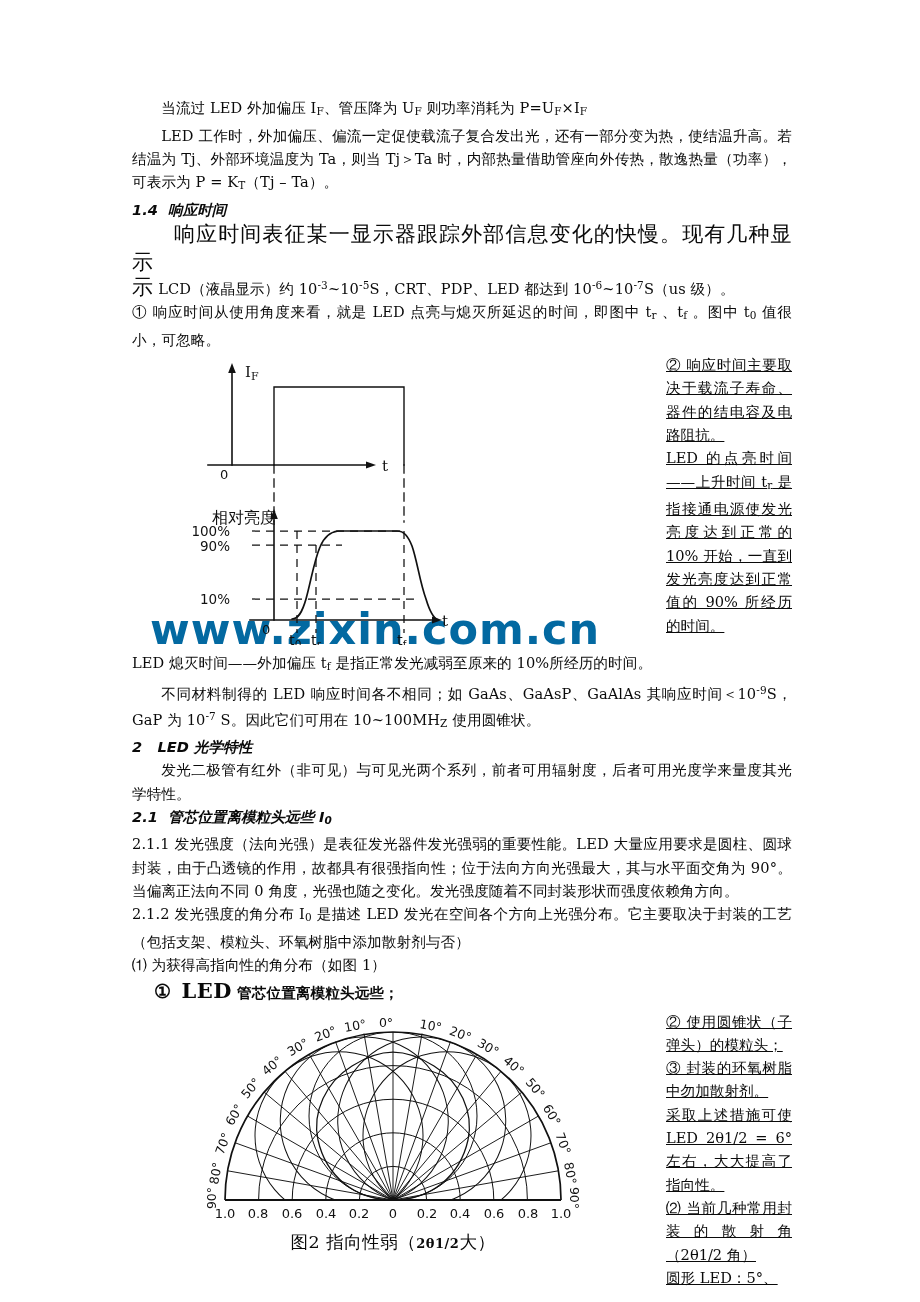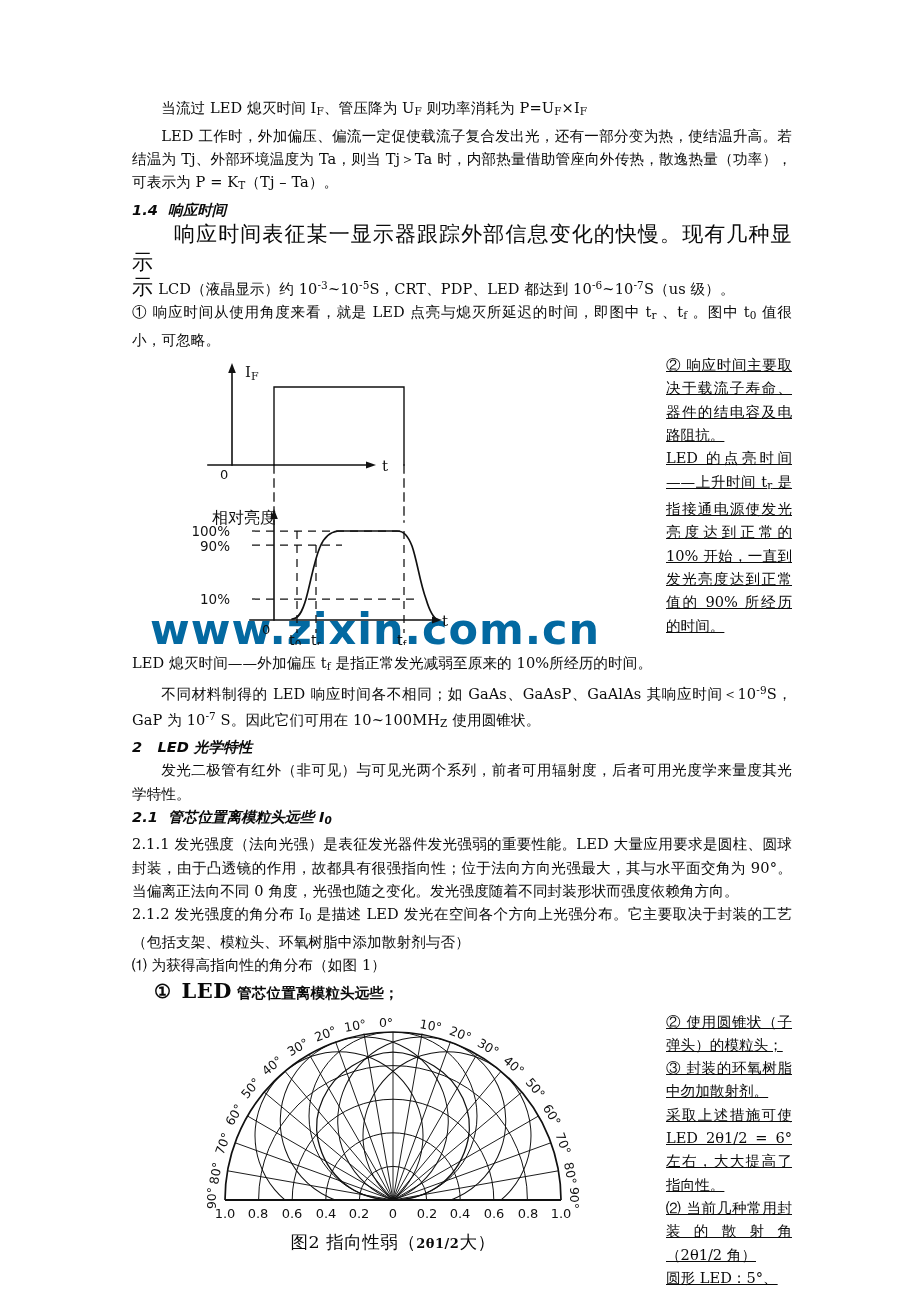--- a/index.html
+++ b/index.html
@@ -96,21 +96,21 @@
 </style>
 </head>
 <body>
 
 <div class="page">
 
   <div class="watermark">www.zixin.com.cn</div>
 
   <div class="content txt">
 
-    <p class="para indent"><span>当流过 LED 熄灭时间 I</span><sub>F</sub><span>、管压降为 U</span><sub>F</sub><span> 则功率消耗为 P=U</span><sub>F</sub><span>×I</span><sub>F</sub></p>
+    <p class="para indent"><span>当流过 LED 外加偏压 I</span><sub>F</sub><span>、管压降为 U</span><sub>F</sub><span> 则功率消耗为 P=U</span><sub>F</sub><span>×I</span><sub>F</sub></p>
 
     <p class="para indent"><span>LED 工作时，外加偏压、偏流一定促使载流子复合发出光，还有一部分变为热，使结温升高。若结温为 Tj、外部环境温度为 Ta，则当 Tj＞Ta 时，内部热量借助管座向外传热，散逸热量（功率），可表示为 P = K</span><sub>T</sub><span>（Tj – Ta）。</span></p>
 
     <p class="hd"><span>1.4</span>&nbsp;&nbsp;<span>响应时间</span></p>
 
     <p class="para" style="line-height:26px;"><span class="bigger" style="padding-left:2em;">响应时间表征某一显示器跟踪外部信息变化的快慢。现有几种显示</span><span class="bigger"></span></p>
 
     <p class="para" style="margin-top:-3px;"><span class="bigger">示</span><span> LCD（液晶显示）约 10</span><sup>-3</sup><span>~10</span><sup>-5</sup><span>S，CRT、PDP、LED 都达到 10</span><sup>-6</sup><span>~10</span><sup>-7</sup><span>S（us 级）。</span></p>
 
     <p class="para"><span>①  响应时间从使用角度来看，就是 LED 点亮与熄灭所延迟的时间，即图中 t</span><sub>r</sub><span> 、t</span><sub>f</sub><span> 。图中 t</span><sub>0</sub><span> 值很小，可忽略。</span></p>

